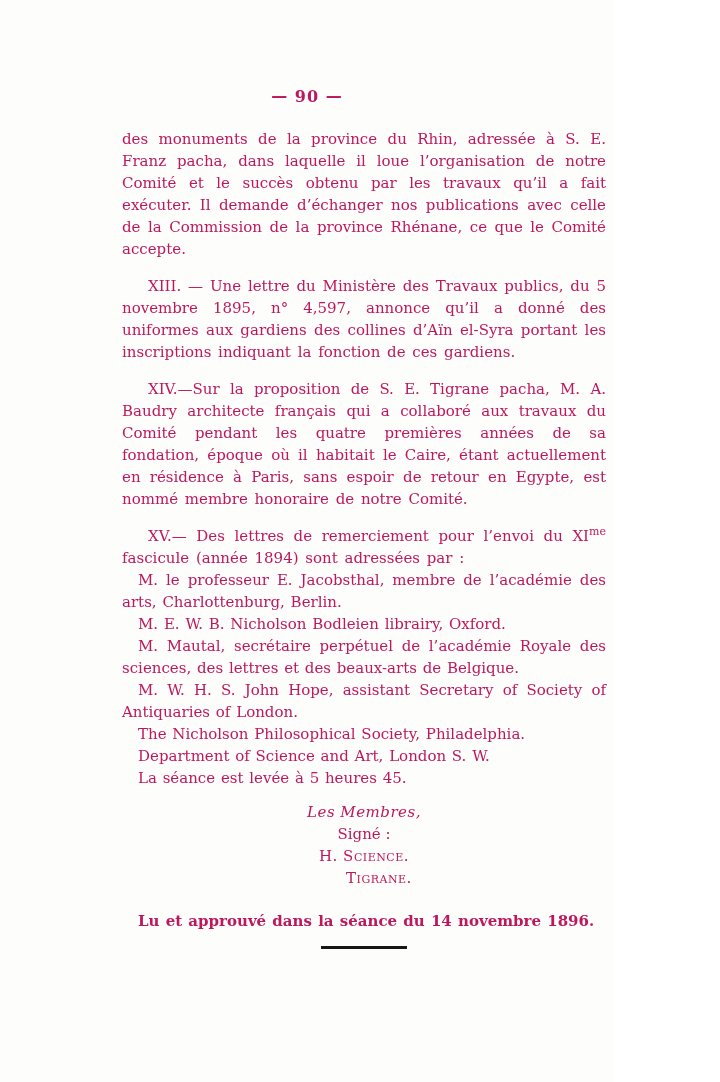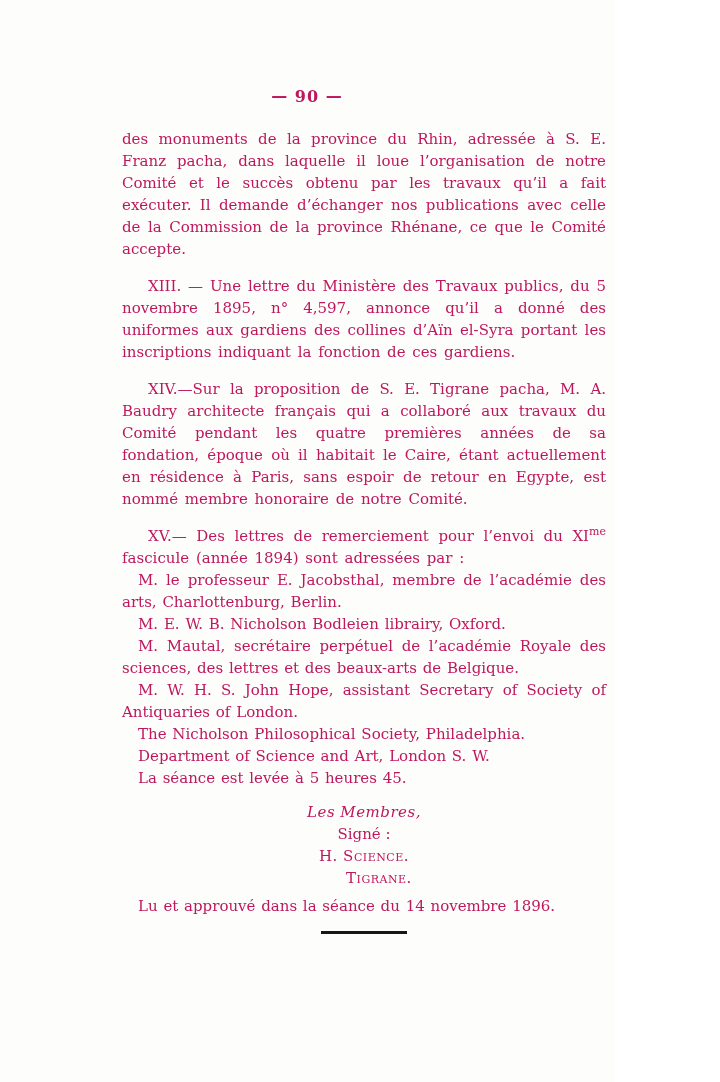--- a/index.html
+++ b/index.html
@@ -60,22 +60,23 @@
   }
   .sc {
     font-variant: small-caps;
     letter-spacing: 0.5px;
     margin-left: 4px;
   }
   .sig-name { font-variant: small-caps; letter-spacing: 0.5px; }
   .sig-name + .sig-name { padding-left: 30px; }
   .approval {
     text-indent: 16px;
-    margin-top: 6px;
+    margin-top: 21px;
     word-spacing: 1px;
+    font-weight: bold;
   }
   .end-rule {
     width: 86px;
     height: 3px;
     background: #161616;
     margin: 14px auto 0 auto;
   }
 </style>
 </head>
 <body>

